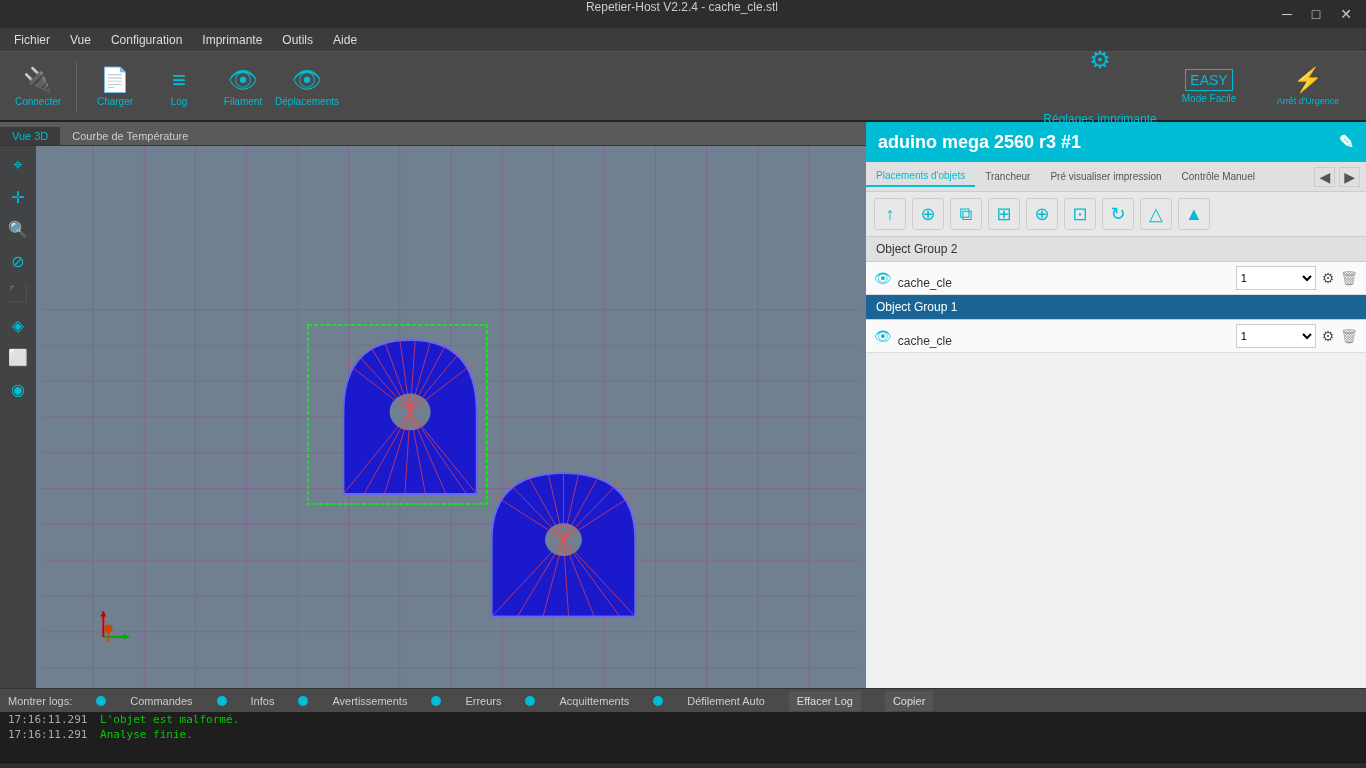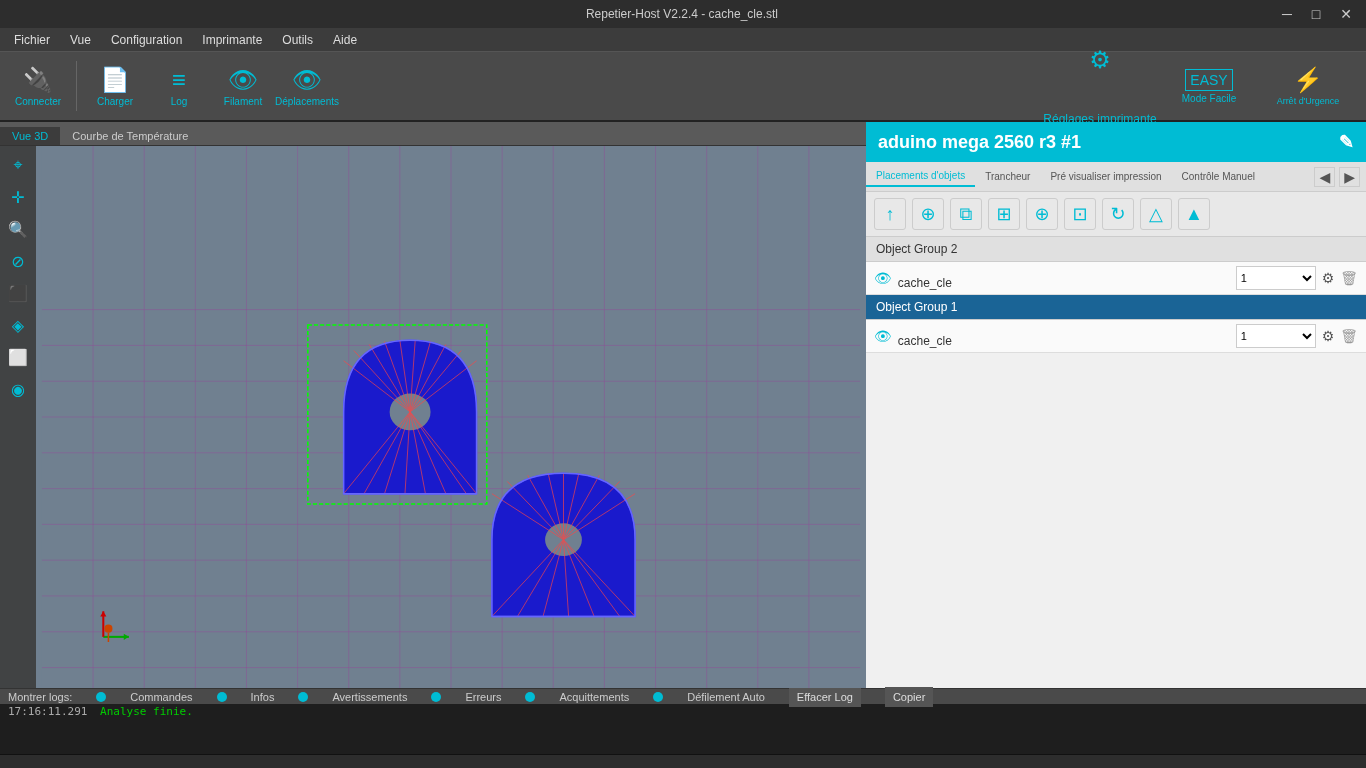--- a/index.html
+++ b/index.html
@@ -3,21 +3,20 @@
   <meta charset="utf-8">
   <style>
     * { margin: 0; padding: 0; box-sizing: border-box; }
     body { font-family: Arial, sans-serif; font-size: 12px; background: #3c3c3c; color: #fff; width: 1366px; height: 768px; overflow: hidden; }
 
     
     #titlebar {
       background: #2d2d2d;
       height: 28px;
       display: flex;
-      align-items: center;
       justify-content: space-between;
       padding: 0 8px;
       font-size: 12px;
     }
     #titlebar-title { flex: 1; text-align: center; color: #ccc; }
     #titlebar-controls { display: flex; gap: 8px; }
     .title-btn { background: none; border: none; color: #ccc; font-size: 14px; cursor: pointer; padding: 2px 6px; }
 
     
     #menubar {
@@ -227,21 +226,21 @@
       display: flex;
       flex-direction: column;
       font-size: 11px;
     }
     .log-line { padding: 1px 8px; font-family: monospace; font-size: 11px; }
     .log-time { color: #aaa; margin-right: 6px; }
     .log-msg { color: #00cc00; }
 
     
     #log-toolbar {
-      height: 16px;
+      height: 24px;
       background: #4a4a4a;
       display: flex;
       align-items: center;
       padding: 0 8px;
       gap: 24px;
       border-top: 1px solid #333;
     }
     .log-toggle-label { color: #ccc; font-size: 11px; }
     .log-dot { width: 10px; height: 10px; border-radius: 50%; background: #00bcd4; display: inline-block; }
     .log-btn-small {
@@ -539,20 +538,24 @@
   <span class="log-toggle-label">Acquittements</span>
   <span class="log-dot"></span>
   <span class="log-toggle-label">Défilement Auto</span>
   <button class="log-btn-small">Effacer Log</button>
   <button class="log-btn-small">Copier</button>
 </div>
 
 <div id="log-area">
   <div class="log-line">
     <span class="log-time">17:16:11.291</span>
+    <span class="log-msg">L'objet est malformé.</span>
+  </div>
+  <div class="log-line">
+    <span class="log-time">17:16:11.291</span>
     <span class="log-msg">Analyse finie.</span>
   </div>
 </div>
 
 <div id="statusbar">
   
   
   
 </div>
 

